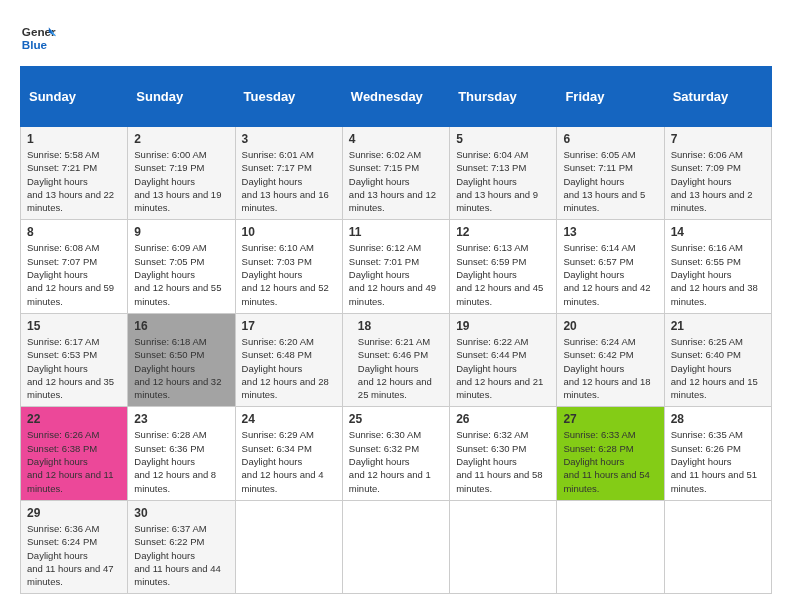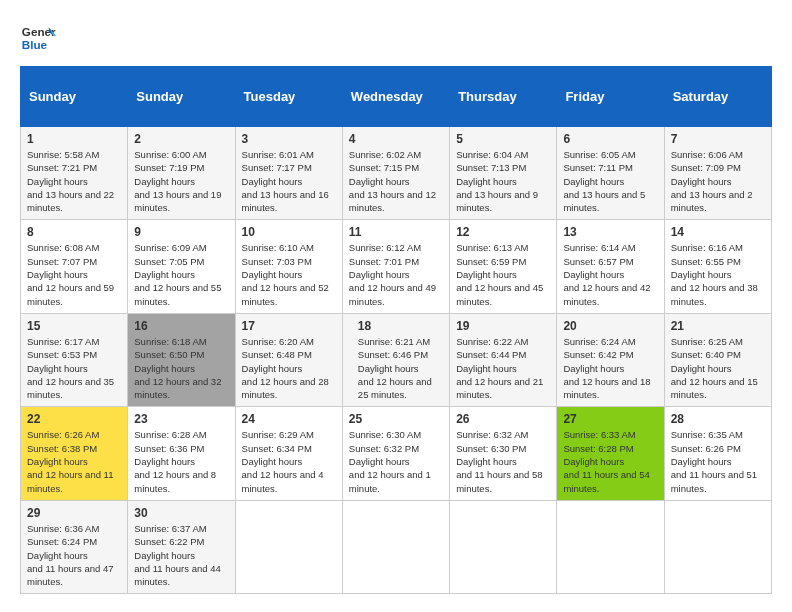--- a/index.html
+++ b/index.html
@@ -306,21 +306,21 @@
         <span class="day-num">21</span>
         <div class="day-info">
           Sunrise: 6:25 AM<br>
           Sunset: 6:40 PM<br>
           Daylight hours<br>
           and 12 hours and 15 minutes.
         </div>
       </td>
       </tr>
       <tr>
-        <td style="background: #fde047; margin-left: 25px;">
+        <td style="background: #ec4899; margin-left: 25px;">
         <span class="day-num">22</span>
         <div class="day-info">
           Sunrise: 6:26 AM<br>
           Sunset: 6:38 PM<br>
           Daylight hours<br>
           and 12 hours and 11 minutes.
         </div>
       </td>
         <td style="background: rgb(255, 255, 255);">
         <span class="day-num">23</span>

